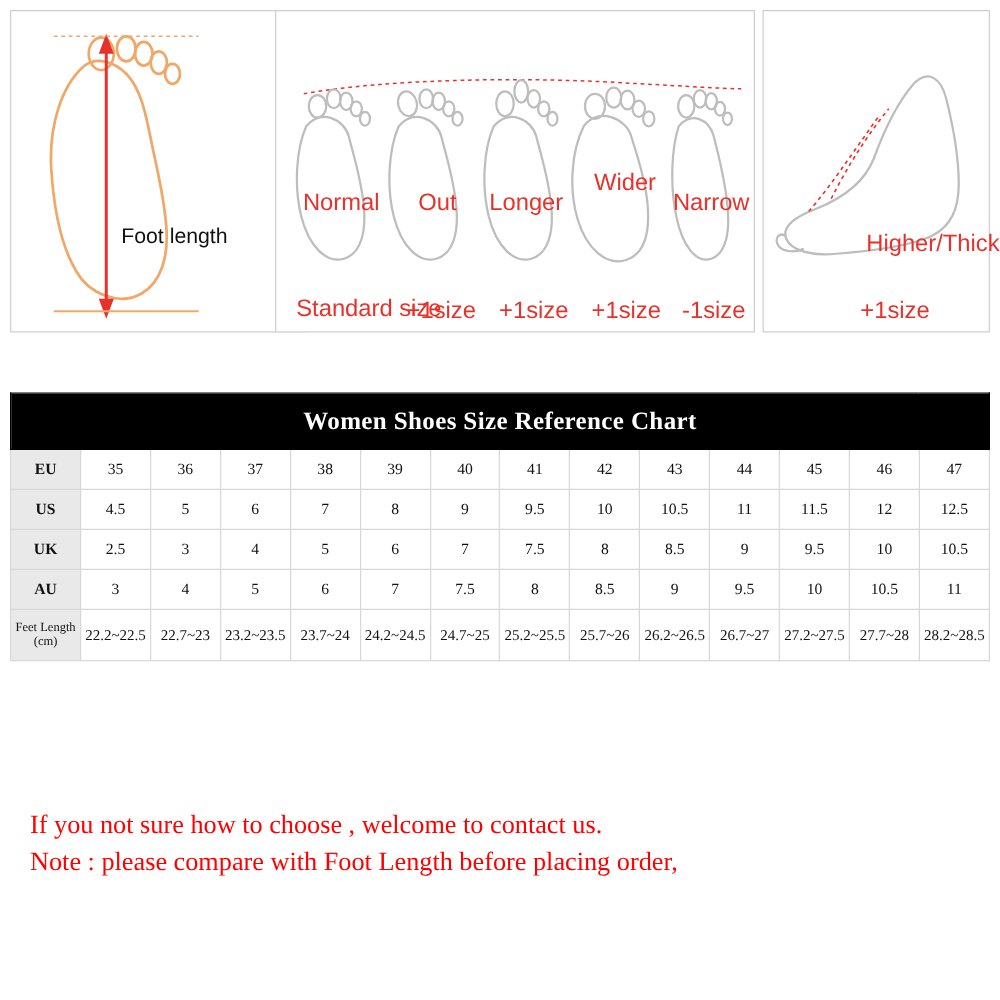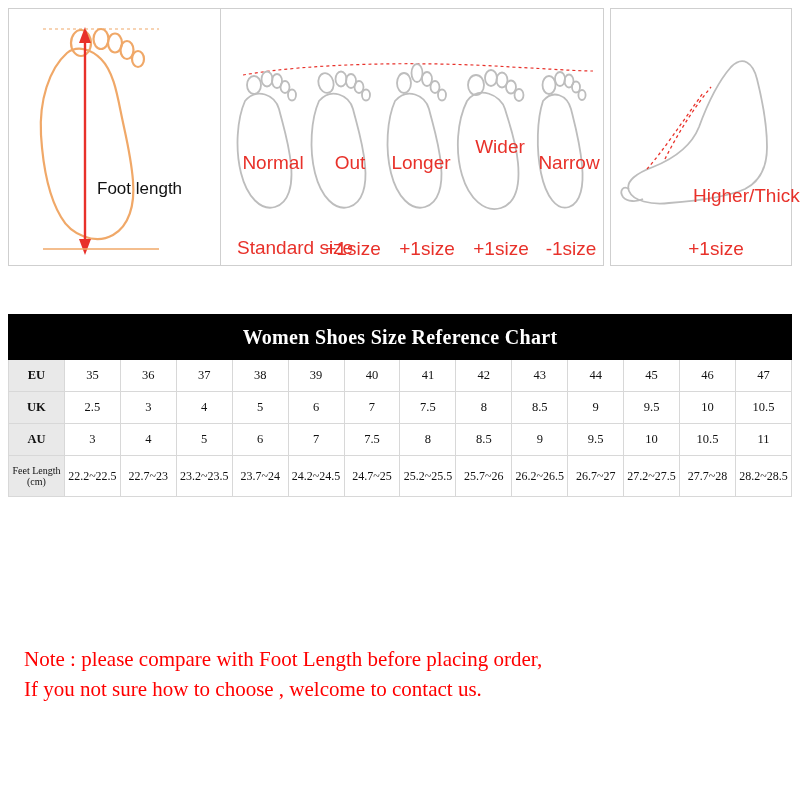--- a/index.html
+++ b/index.html
@@ -233,20 +233,36 @@
         <td>40</td>
         <td>41</td>
         <td>42</td>
         <td>43</td>
         <td>44</td>
         <td>45</td>
         <td>46</td>
         <td>47</td>
       </tr>
 
+      <tr>
+        <td class="rowhead">US</td>
+        <td>4.5</td>
+        <td>5</td>
+        <td>6</td>
+        <td>7</td>
+        <td>8</td>
+        <td>9</td>
+        <td>9.5</td>
+        <td>10</td>
+        <td>10.5</td>
+        <td>11</td>
+        <td>11.5</td>
+        <td>12</td>
+        <td>12.5</td>
+      </tr>
 
       <tr>
         <td class="rowhead">UK</td>
         <td>2.5</td>
         <td>3</td>
         <td>4</td>
         <td>5</td>
         <td>6</td>
         <td>7</td>
         <td>7.5</td>
@@ -289,15 +305,15 @@
         <td>26.7~27</td>
         <td>27.2~27.5</td>
         <td>27.7~28</td>
         <td>28.2~28.5</td>
       </tr>
     </tbody>
   </table>
 </div>
 
 <div class="note">
+  <div>If you not sure how to choose , welcome to contact us.</div>
   <div>Note : please compare with Foot Length before placing order,</div>
-  <div>If you not sure how to choose , welcome to contact us.</div>
 </div>
 
 </body></html>

